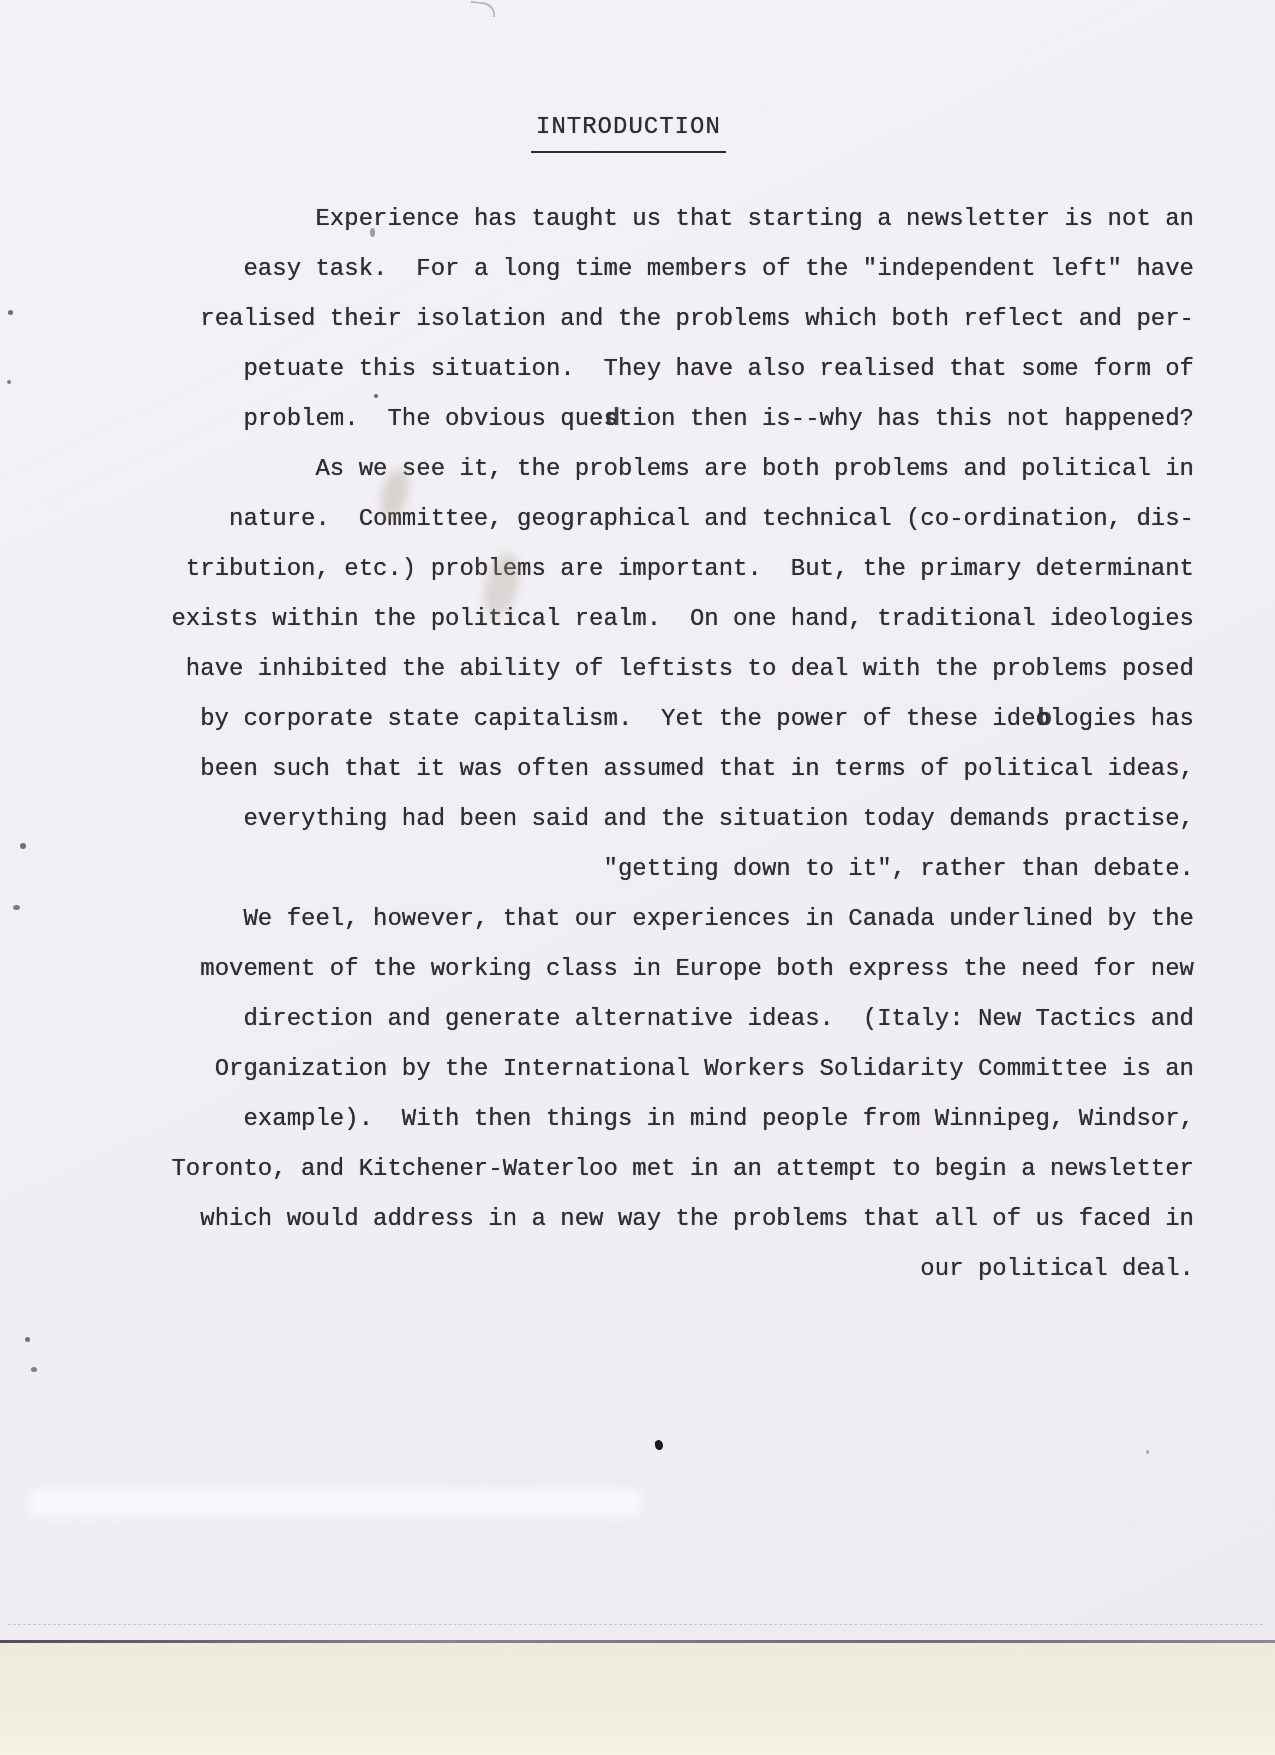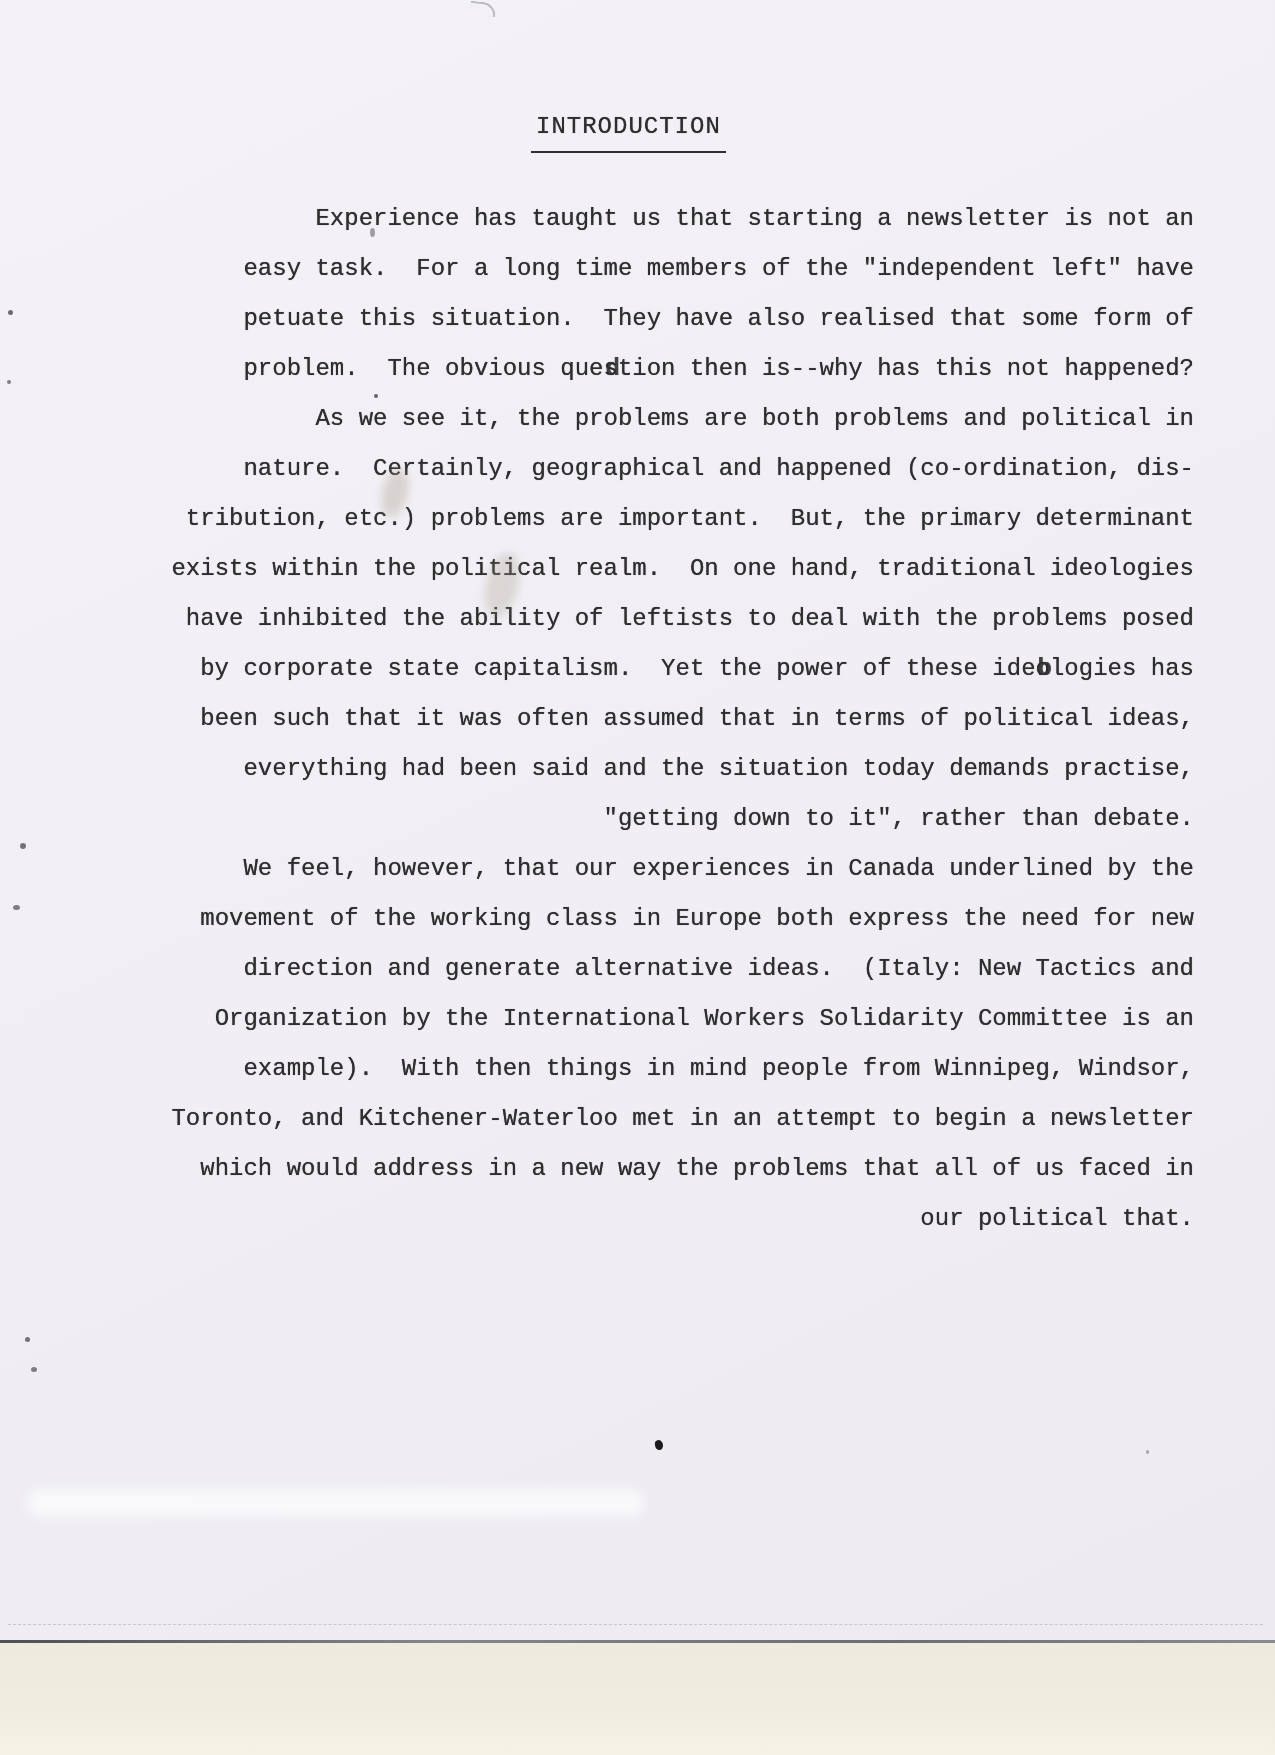--- a/index.html
+++ b/index.html
@@ -66,39 +66,40 @@
   <div class="paper"></div>
   <div class="crease"></div>
   <div class="edge-line"></div>
   <div class="band"></div>
 
   <div class="doc-title">INTRODUCTION</div>
 
   <div id="text-block">
       <div class="tline indent">Experience has taught us that starting a newsletter is not an</div>
       <div class="tline">easy task.  For a long time members of the "independent left" have</div>
+      <div class="tline">realised their isolation and the problems which both reflect and per-</div>
       <div class="tline">petuate this situation.  They have also realised that some form of</div>
       <div class="tline">problem.  The obvious que<span class="os">s<span class="over">d</span></span>tion then is--why has this not happened?</div>
       <div class="tline indent">As we see it, the problems are both problems and political in</div>
-      <div class="tline">nature.  Certainly, geographical and happened (co-ordination, dis-</div>
+      <div class="tline">nature.  Committee, geographical and technical (co-ordination, dis-</div>
       <div class="tline">tribution, etc.) problems are important.  But, the primary determinant</div>
       <div class="tline">exists within the political realm.  On one hand, traditional ideologies</div>
       <div class="tline">have inhibited the ability of leftists to deal with the problems posed</div>
       <div class="tline">by corporate state capitalism.  Yet the power of these ide<span class="os">o<span class="over">b</span></span>logies has</div>
       <div class="tline">been such that it was often assumed that in terms of political ideas,</div>
       <div class="tline">everything had been said and the situation today demands practise,</div>
       <div class="tline">"getting down to it", rather than debate.</div>
       <div class="tline indent">We feel, however, that our experiences in Canada underlined by the</div>
       <div class="tline">movement of the working class in Europe both express the need for new</div>
       <div class="tline">direction and generate alternative ideas.  (Italy: New Tactics and</div>
       <div class="tline">Organization by the International Workers Solidarity Committee is an</div>
       <div class="tline">example).  With then things in mind people from Winnipeg, Windsor,</div>
       <div class="tline">Toronto, and Kitchener-Waterloo met in an attempt to begin a newsletter</div>
       <div class="tline">which would address in a new way the problems that all of us faced in</div>
-      <div class="tline">our political that.</div>
+      <div class="tline">our political deal.</div>
     </div>
 
   <div id="artifacts">
       <div class="mark mark-hook" style="left: 470px; top: 2px; width: 24px; height: 12px; border-color: rgb(182, 186, 195);"></div>
       <div class="mark mark-speck" style="left: 370px; top: 228px; width: 5px; height: 9px; background: rgb(143, 141, 149);"></div>
       <div class="mark mark-speck" style="left: 8px; top: 310px; width: 5px; height: 5px; background: rgb(85, 82, 94);"></div>
       <div class="mark mark-speck" style="left: 7px; top: 380px; width: 4px; height: 4px; background: rgb(106, 103, 114);"></div>
       <div class="mark mark-speck" style="left: 374px; top: 394px; width: 4px; height: 4px; background: rgb(74, 72, 80);"></div>
       <div class="mark mark-smudge" style="left: 382px; top: 468px; width: 26px; height: 50px; background: rgba(168, 158, 138, 0.35);"></div>
       <div class="mark mark-smudge" style="left: 486px; top: 552px; width: 32px; height: 66px; background: rgba(165, 155, 135, 0.3);"></div>

